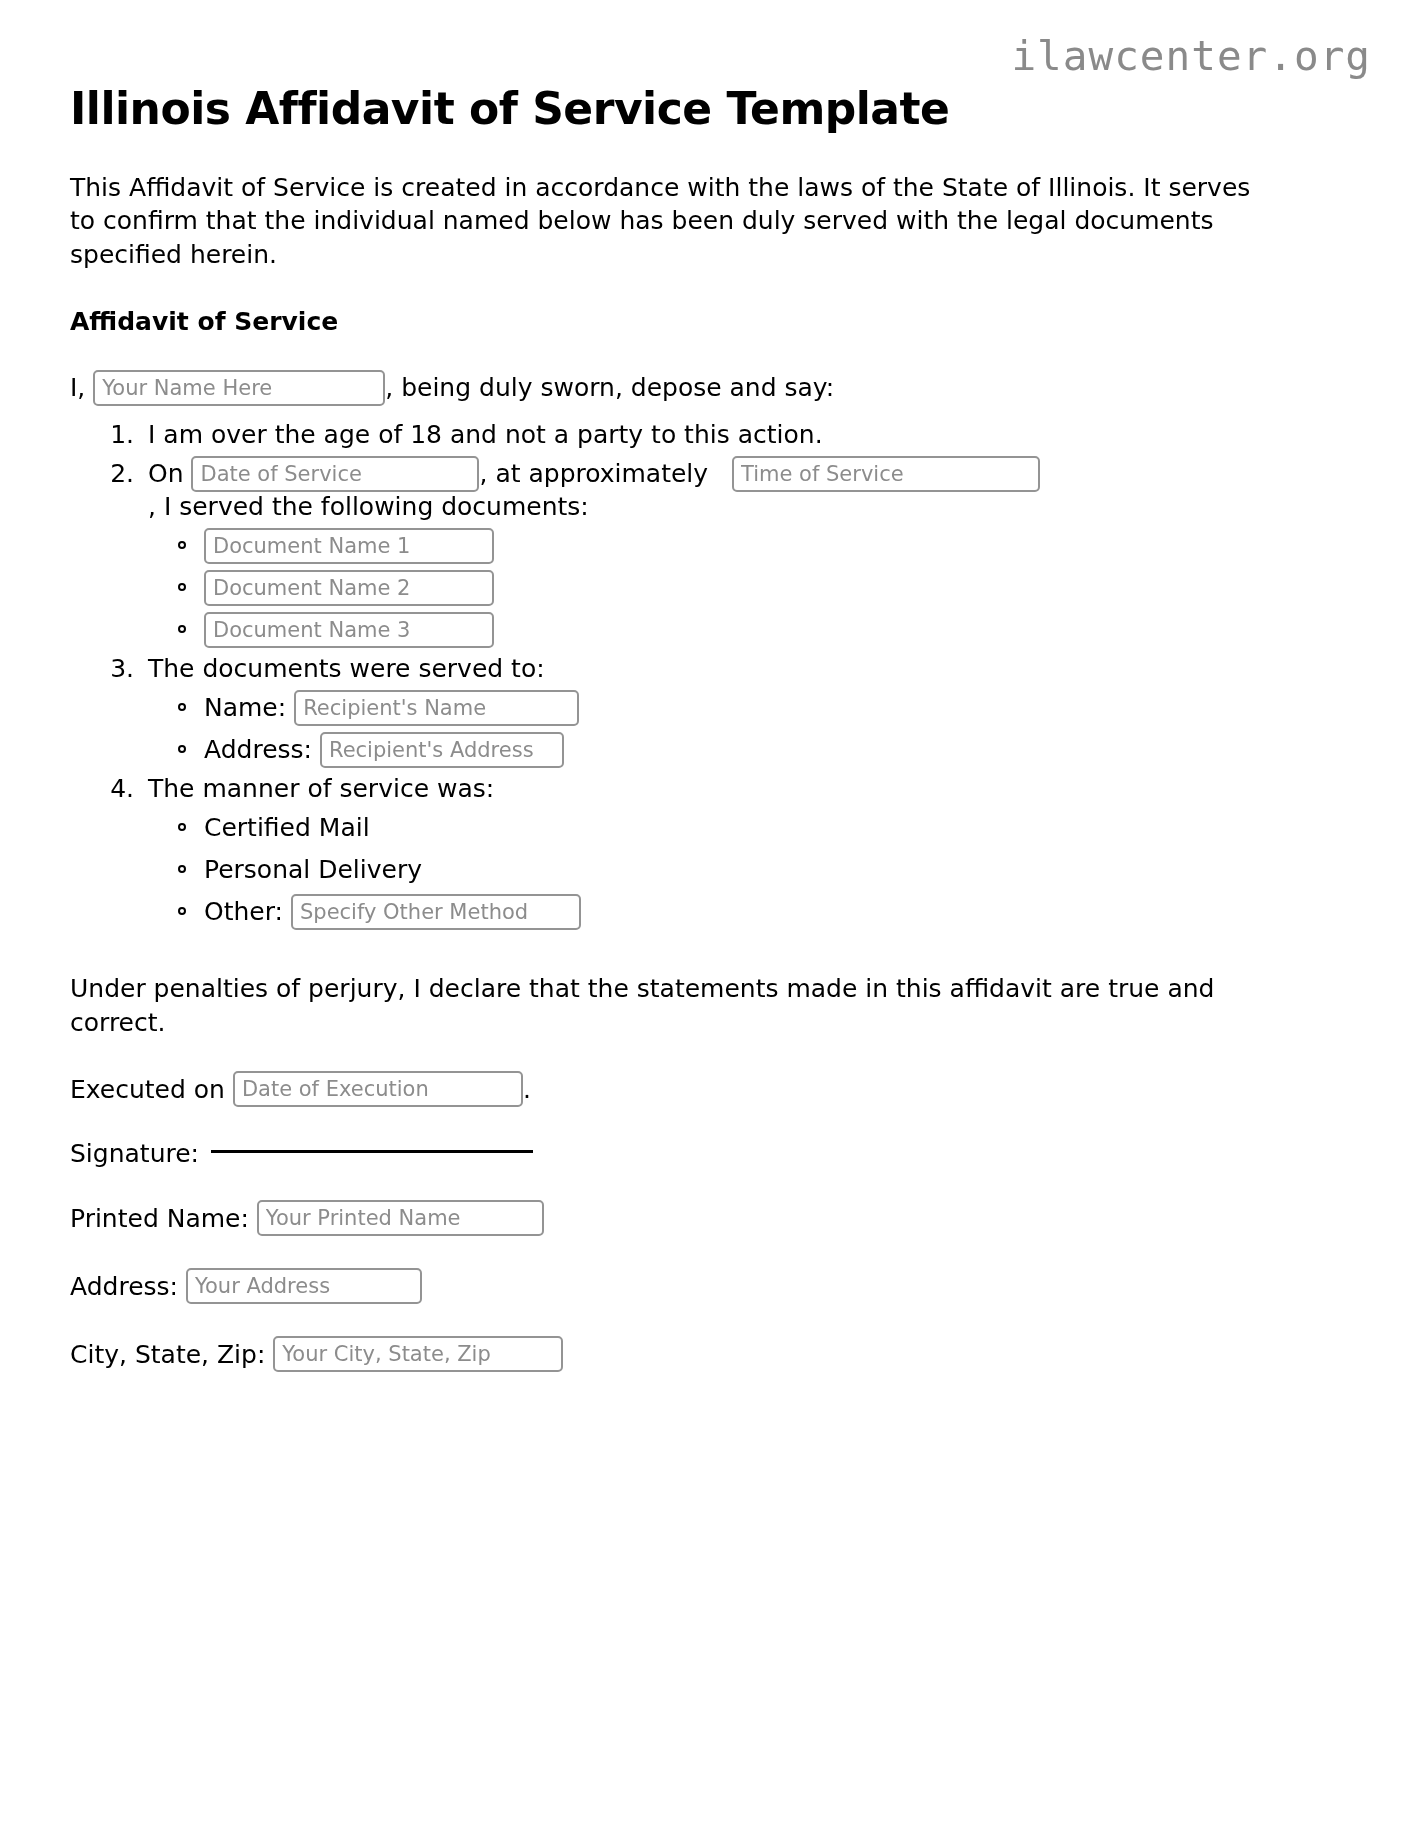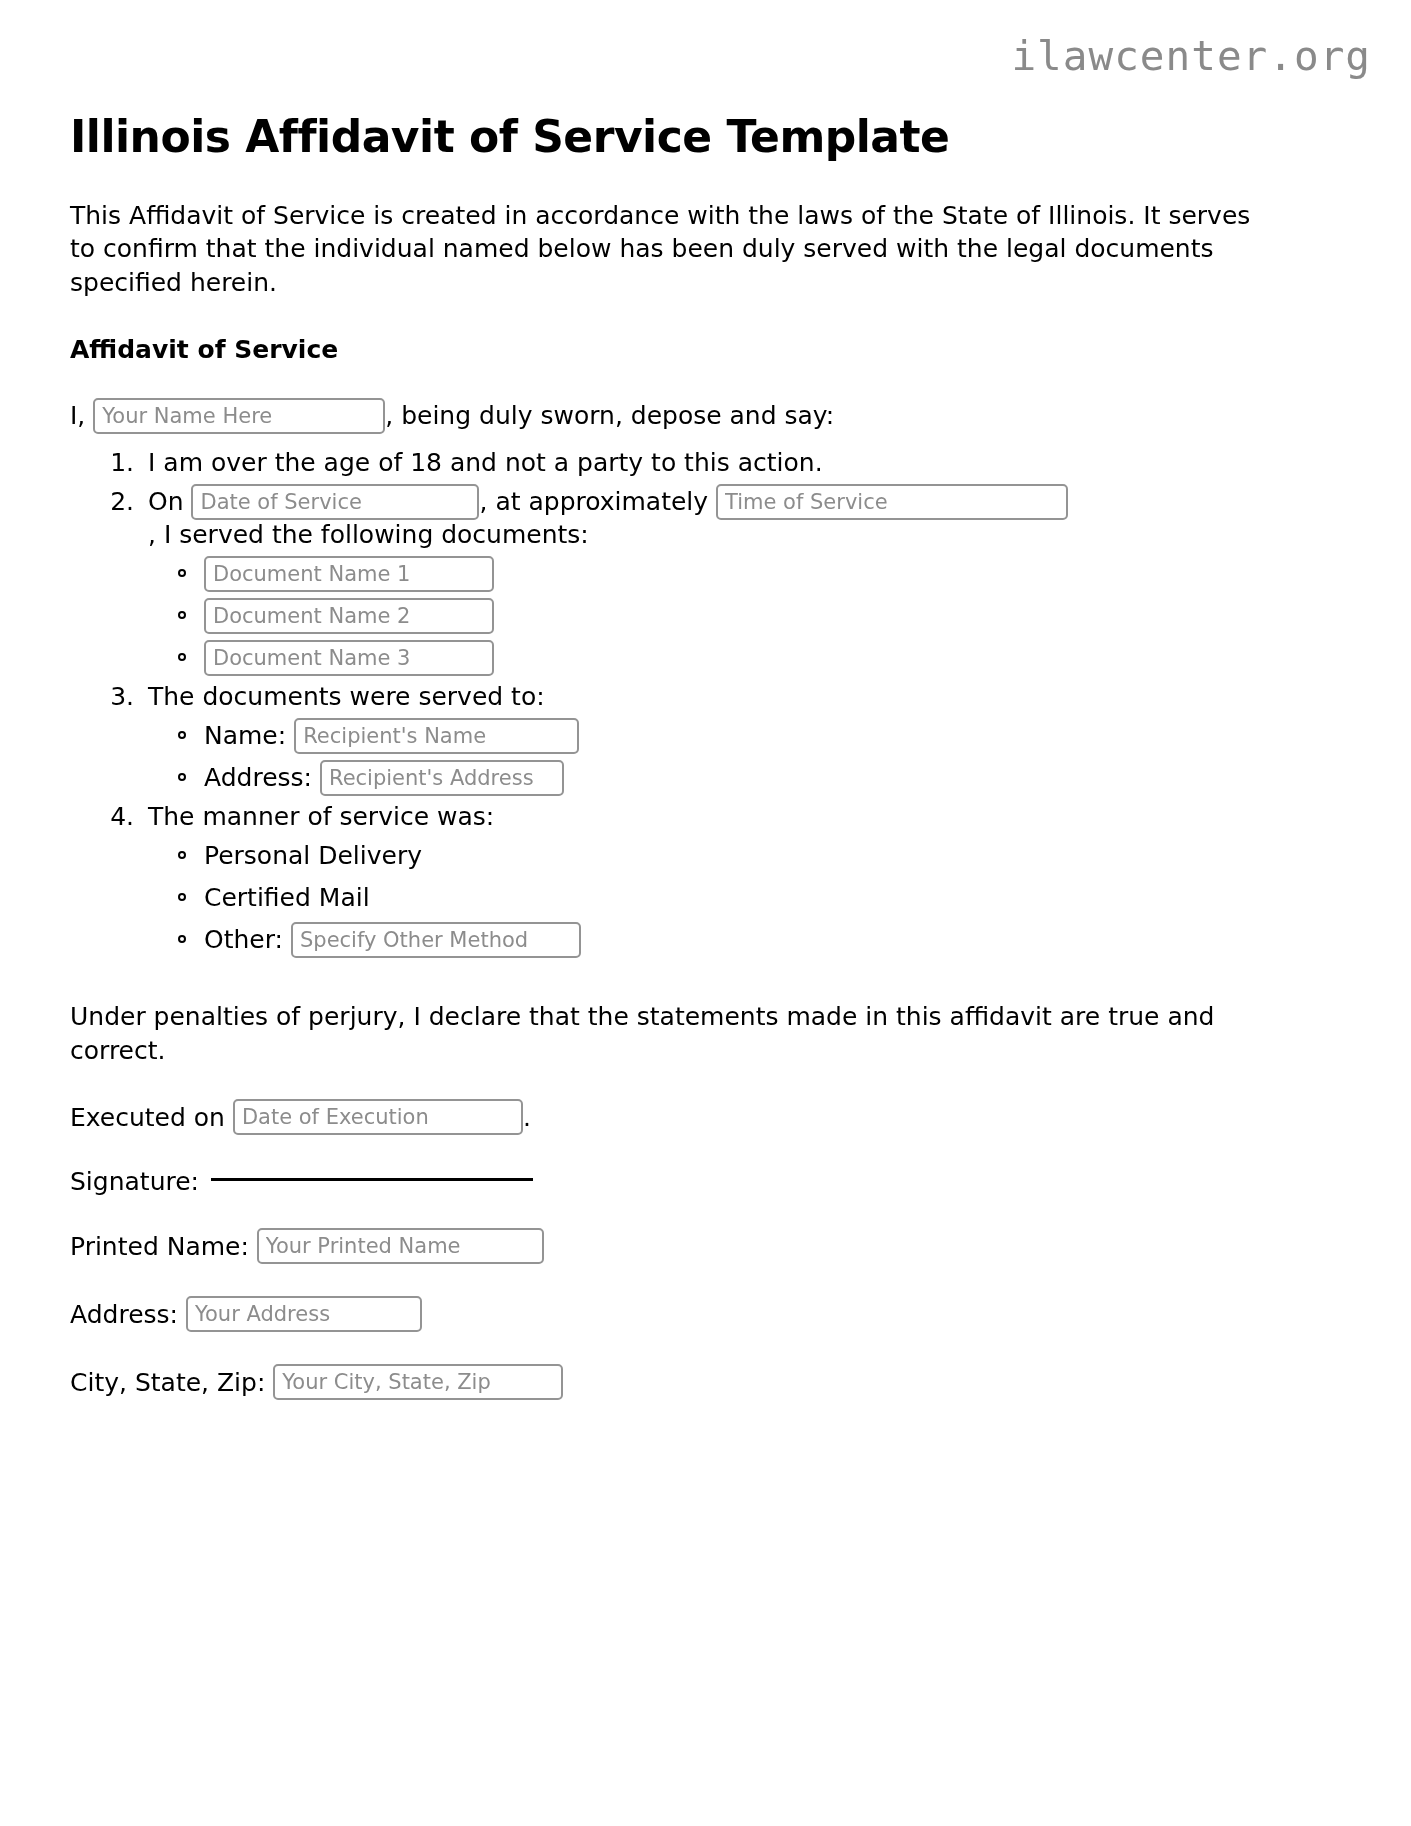--- a/index.html
+++ b/index.html
@@ -33,21 +33,21 @@
     font-size: 41px;
     letter-spacing: 1px;
     color: #8a8a8a;
     white-space: nowrap;
     line-height: 1;
   }
 
   
   .doc-title {
     margin: 0;
-    padding-top: 112px;
+    padding-top: 84px;
     font-size: 44px;
     font-weight: bold;
     letter-spacing: -0.5px;
     line-height: 1.15;
     color: #000;
   }
 
   
   .intro {
     margin: 36px 0 0 0;
@@ -86,21 +86,21 @@
     height: 36px;
     line-height: 26px;
     outline: none;
     vertical-align: middle;
   }
   .fld::placeholder { color: #8c8c8c; opacity: 1; }
   .fld::-webkit-input-placeholder { color: #8c8c8c; }
 
   .w-name       { width: 292px; }
   .w-date       { width: 288px; }
-  .w-time       { width: 352px; }
+  .w-time       { width: 308px; margin-left: 16px; }
   .w-doc        { width: 290px; }
   .w-recipname  { width: 285px; }
   .w-recipaddr  { width: 244px; }
   .w-other      { width: 290px; }
   .w-exec       { width: 290px; }
   .w-printed    { width: 287px; }
   .w-addr       { width: 236px; }
   .w-citystate  { width: 290px; }
 
   
@@ -236,24 +236,24 @@
           <span class="lbl">Address:</span>
           <input class="fld w-recipaddr" type="text" placeholder="Recipient's Address" style="">
         </li>
       </ul>
     </li>
 
     <li>
       <span>The manner of service was:</span>
       <ul class="sub-list">
         <li>
+          <span class="lbl">Certified Mail</span>
+        </li>
+        <li>
           <span class="lbl">Personal Delivery</span>
-        </li>
-        <li>
-          <span class="lbl">Certified Mail</span>
         </li>
         <li>
           <span class="lbl">Other:</span>
           <input class="fld w-other" type="text" placeholder="Specify Other Method" style="">
         </li>
       </ul>
     </li>
 
   </ol>
 

